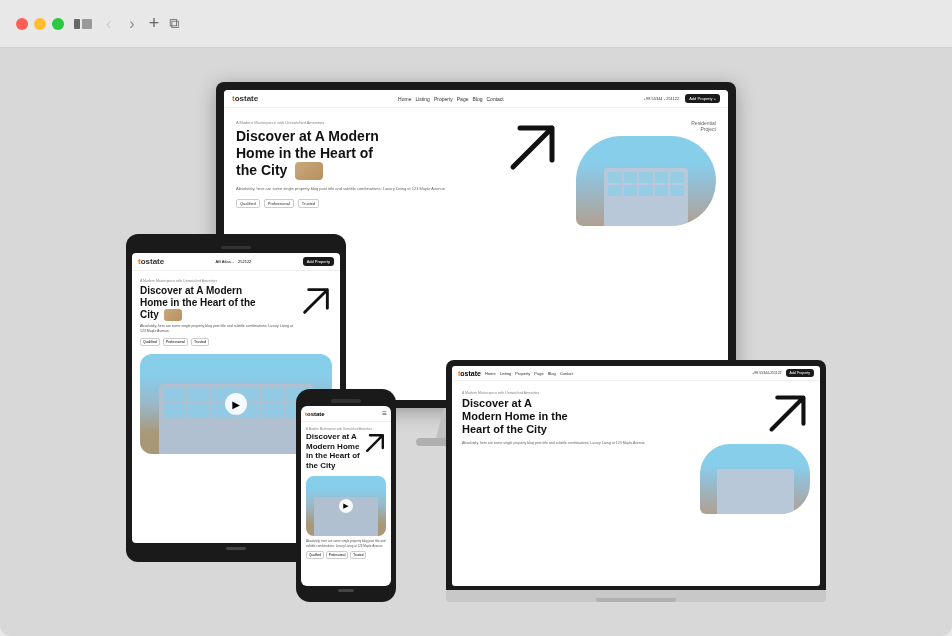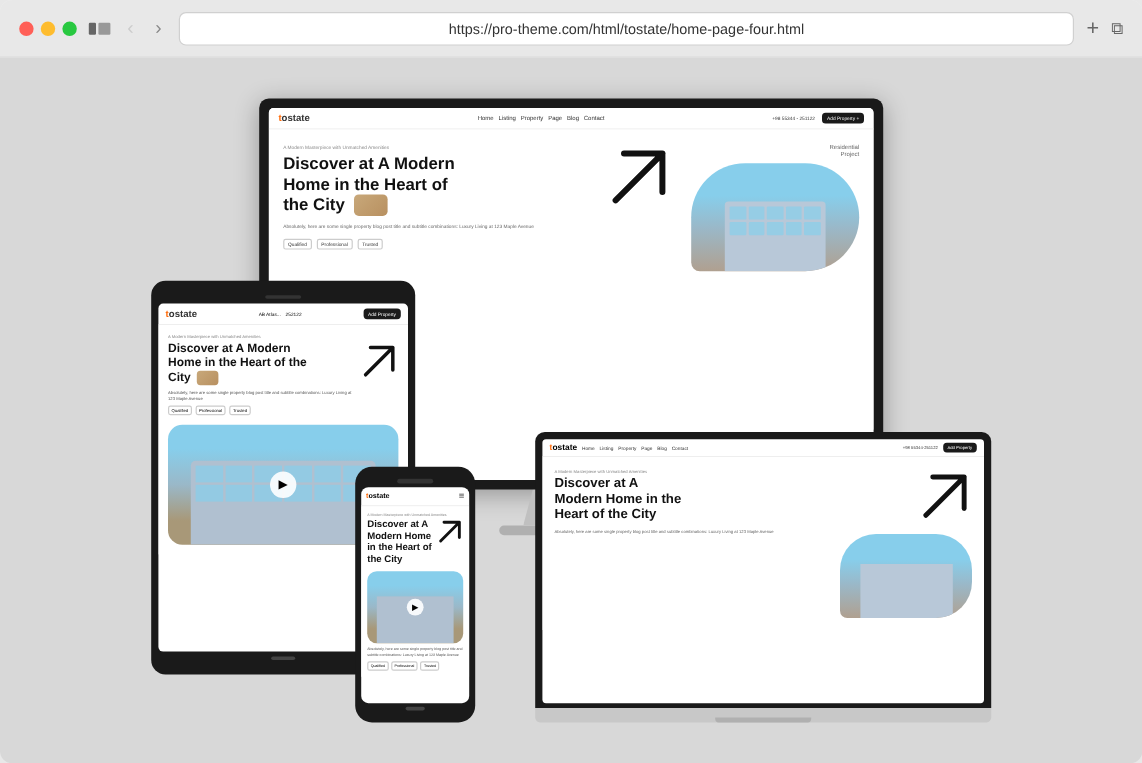--- a/index.html
+++ b/index.html
@@ -389,23 +389,20 @@
     </div>
 
     <div class="sidebar-icon-inner">
       <div class="sidebar-rect-l"></div>
       <div class="sidebar-rect-r"></div>
     </div>
 
     <span class="nav-arrow disabled">‹</span>
     <span class="nav-arrow">›</span>
 
-    <div class="address-bar">
-      <span>https://pro-theme.com/html/tostate/home-page-four.html</span>
-    </div>
 
     <span class="browser-action-btn">+</span>
     <span class="browser-action-btn" style="font-size:14px;">⧉</span>
   </div>
 
   <div class="browser-content">
     <div class="devices-container">
 
       <div class="monitor">
         <div class="monitor-screen-bezel">

